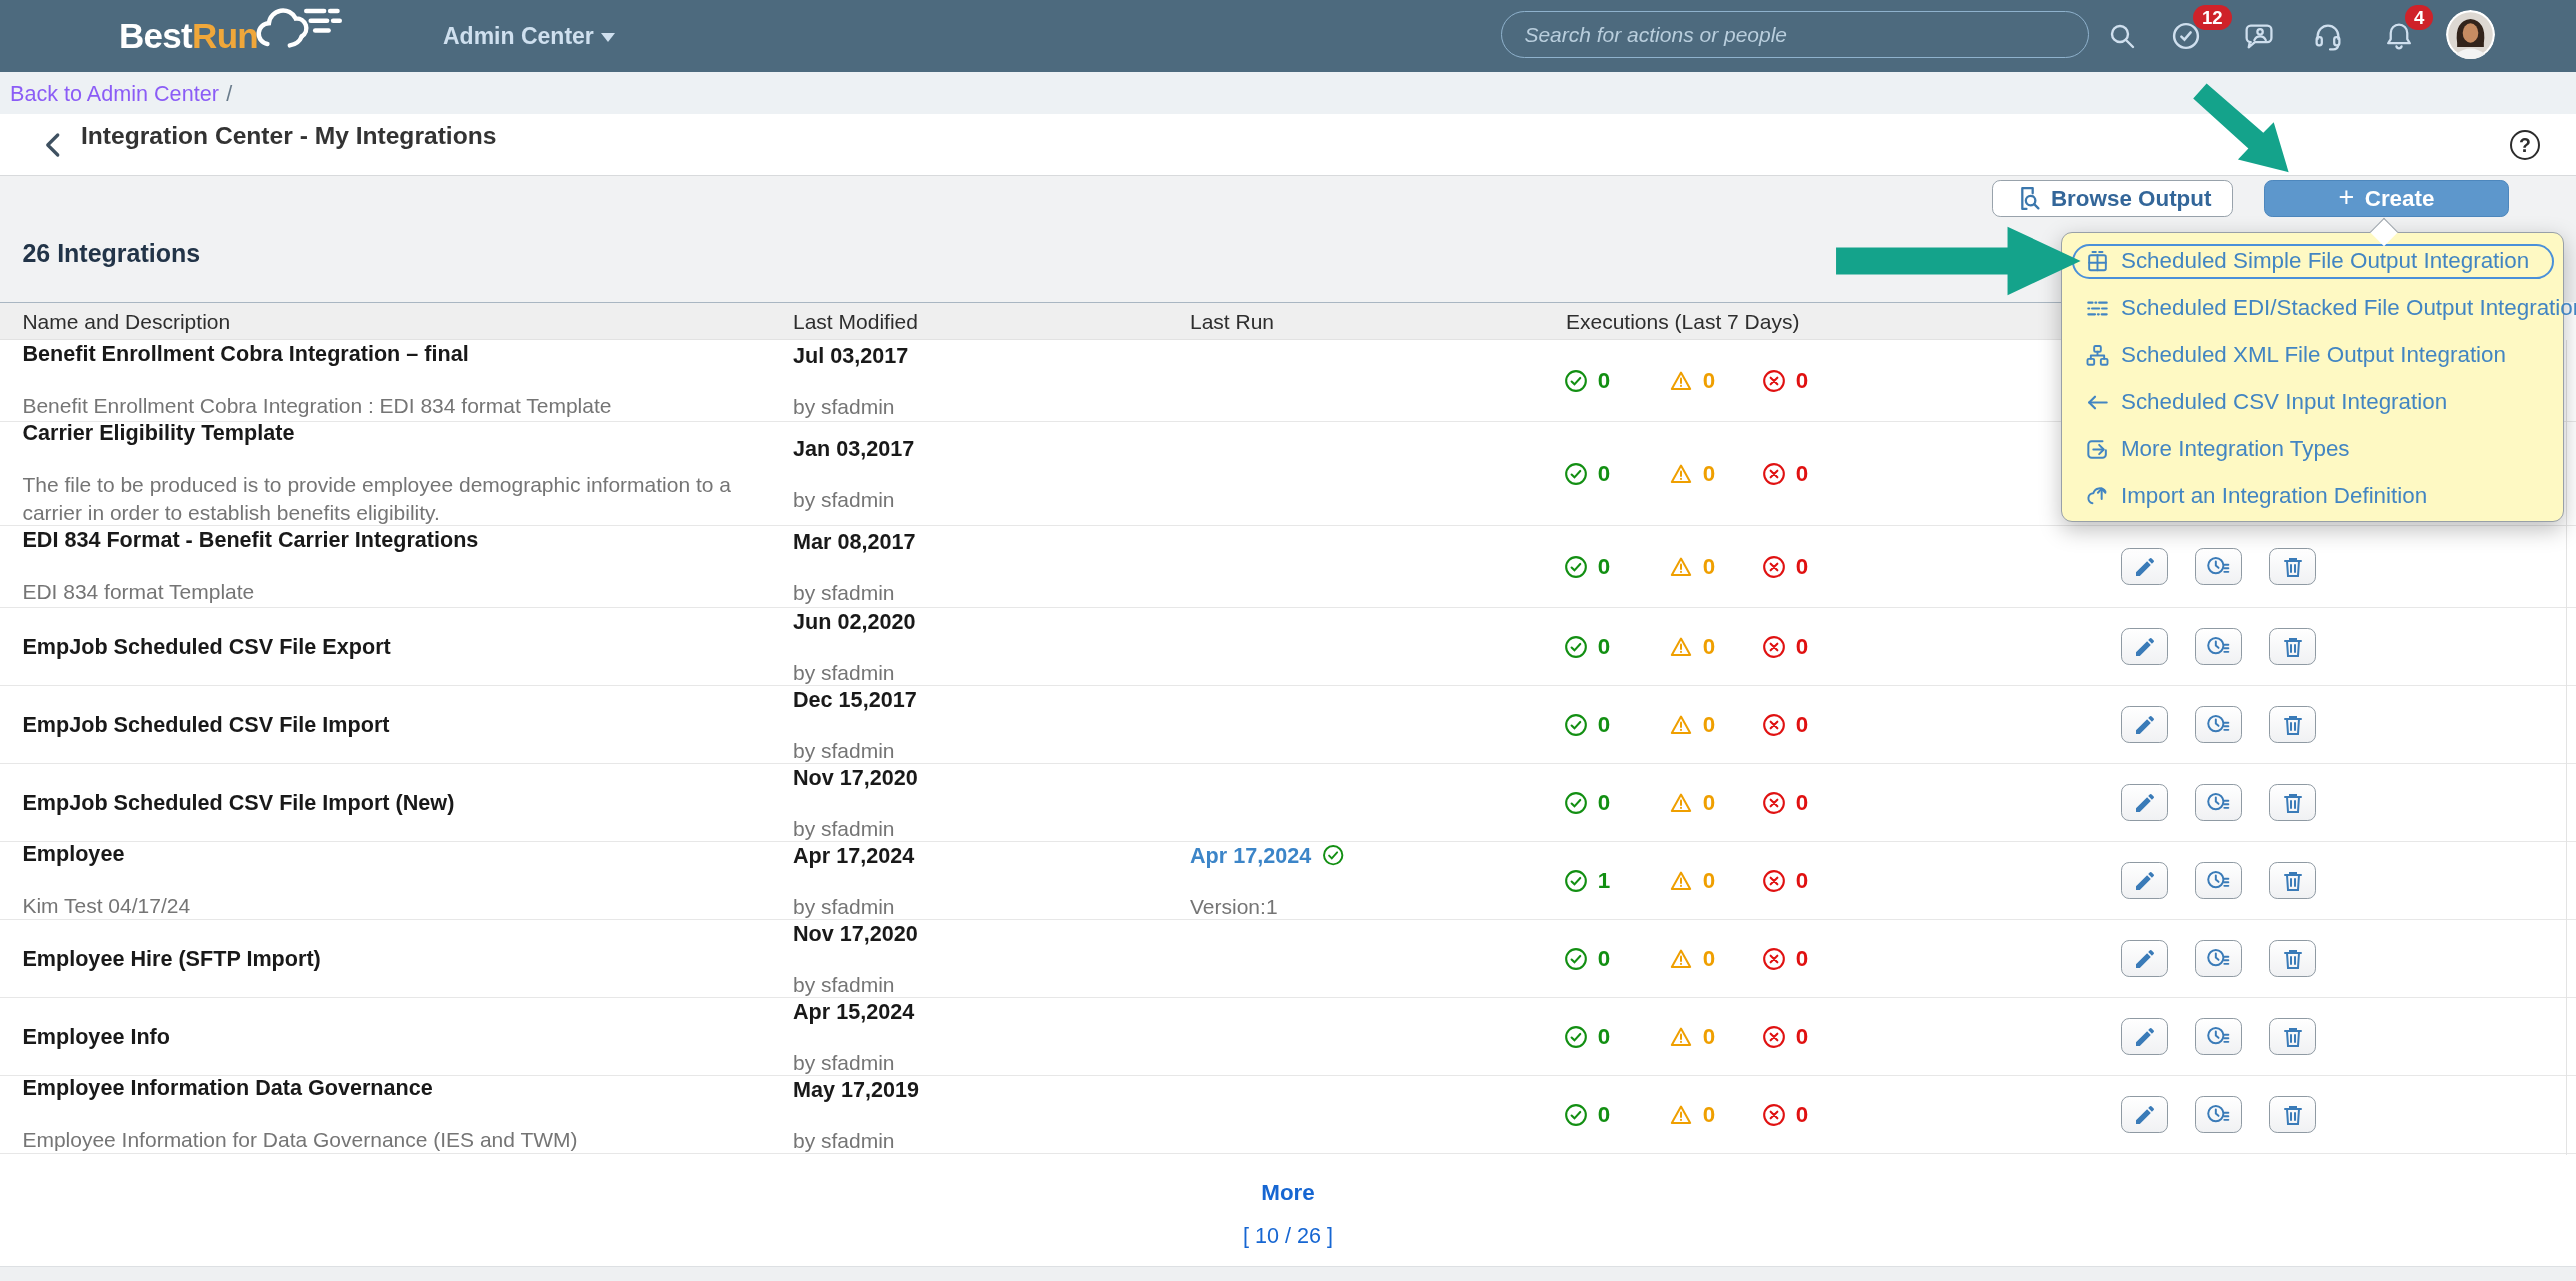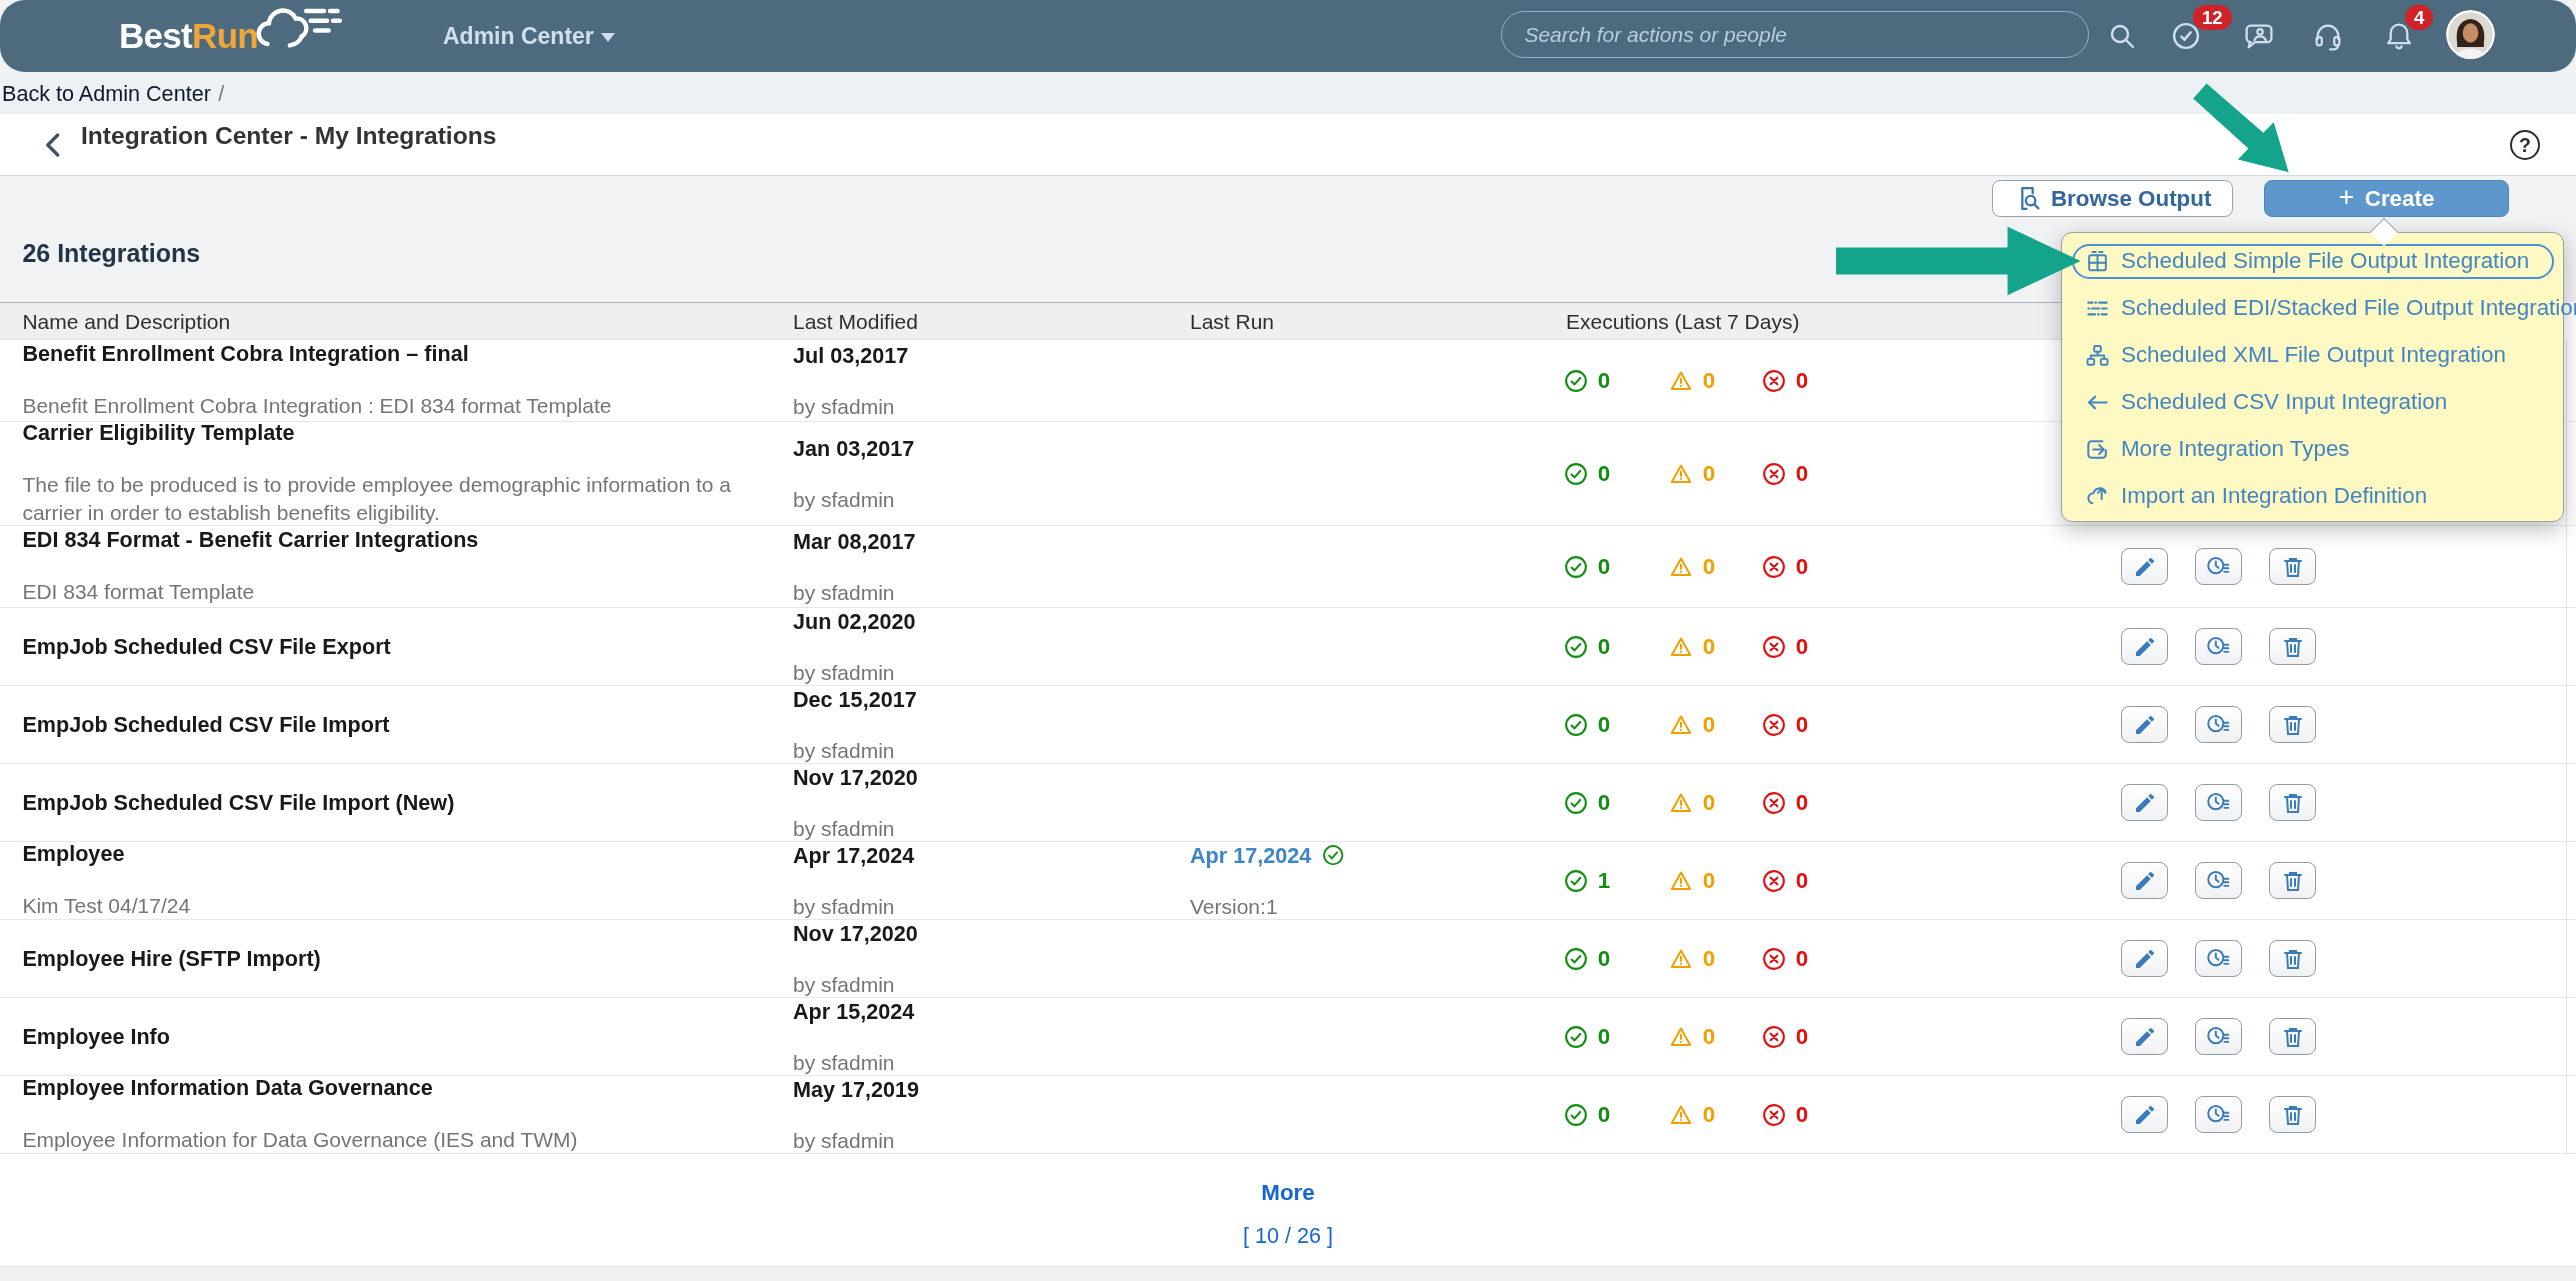--- a/index.html
+++ b/index.html
@@ -1,37 +1,37 @@
 <!DOCTYPE html>
 <html style="font-size:12px"><head>
 <meta charset="utf-8">
 <style>
   * { margin:0; padding:0; box-sizing:border-box; }
   html,body { width:2576px; height:1281px; overflow:hidden; }
   body { font-family:"Liberation Sans","DejaVu Sans",sans-serif; background:#f1f2f3; position:relative; }
   .screen { position:absolute; inset:0; }
 
   
-  .topbar { position:absolute; top:0; left:0; width:2576px; height:72px; background:#4d6a7e;border-radius:25px; }
+  .topbar { position:absolute; top:0; left:0; width:2576px; height:72px; background:#4d6a7e; }
   .logo { position:absolute; left:119px; top:0; height:72px; display:flex; align-items:center; font-size:35px; font-weight:800; letter-spacing:-0.7px; }
   .logo .best { color:#ffffff; }
   .logo .run  { color:#f0a73a; }
   .logo svg { margin-left:-7.5px; margin-top:-15px; }
   .nav-title { position:absolute; left:443px; top:0; height:72px; display:flex; align-items:center; gap:7.5px; color:#cfe0ef; font-size:23px; font-weight:700; cursor:pointer; }
   .caret-down { width:0; height:0; border-left:7.5px solid transparent; border-right:7.5px solid transparent; border-top:9px solid #cfe0ef; margin-top:3px; }
   .search-pill { position:absolute; left:1501px; top:11.2px; width:588px; height:47px; border:1.5px solid #8fb2cd; border-radius:24px; display:flex; align-items:center; padding:0 22.4px; }
   .search-pill input { width:100%; background:transparent; border:none; outline:none; font-size:21px; font-style:italic; color:#dce9f4; font-family:inherit; }
   .search-pill input::placeholder { color:#b9cedd; opacity:1; }
   .tb-icon { position:absolute; top:50%; transform:translate(-50%,-50%); cursor:pointer; }
   .tb-badge { position:absolute; top:4.5px; background:#cf2229; color:#fff; font-size:18.6px; font-weight:700; border-radius:15px; padding:2.2px 9px; line-height:21px; }
   .avatar { position:absolute; left:2446px; top:10.4px; width:49px; height:49px; border-radius:50%; overflow:hidden; cursor:pointer; }
 
   
   .breadcrumb-bar { position:absolute; top:72px; left:0; width:2576px; height:43px; background:#edf1f4; display:flex; align-items:center; }
-  .breadcrumb-bar .bc-link { color:#0f172a; font-size:21.6px; margin-left:2px; cursor:pointer;text-align:center; }
+  .breadcrumb-bar .bc-link { color:#8b5cf6; font-size:21.6px; margin-left:10px; cursor:pointer;text-align:center; }
   .breadcrumb-bar .bc-sep { color:#6a7c8c; font-size:21.6px; margin-left:7.5px; }
 
   
   .titlebar { position:absolute; top:114px; left:0; width:2576px; height:62px; background:#ffffff; border-bottom:0.7px solid #d8dadc; }
   .back-chevron { position:absolute; left:39px; top:16.4px; width:30px; height:30px; cursor:pointer; }
   .page-title { position:absolute; left:81px; top:0; height:43px; display:flex; align-items:center; font-size:24.6px; font-weight:700; color:#333333; }
   .help-btn { position:absolute; left:2510px; top:16.4px; width:30px; height:30px; border:2.2px solid #2c2c2c; border-radius:50%; display:flex; align-items:center; justify-content:center; font-size:19.4px; font-weight:700; color:#2c2c2c; cursor:pointer; }
 
   
   .btn { position:absolute; top:180px; height:37px; border-radius:8.2px; display:flex; align-items:center; justify-content:center; gap:10.4px; font-size:22.4px; font-weight:700; cursor:pointer; }

